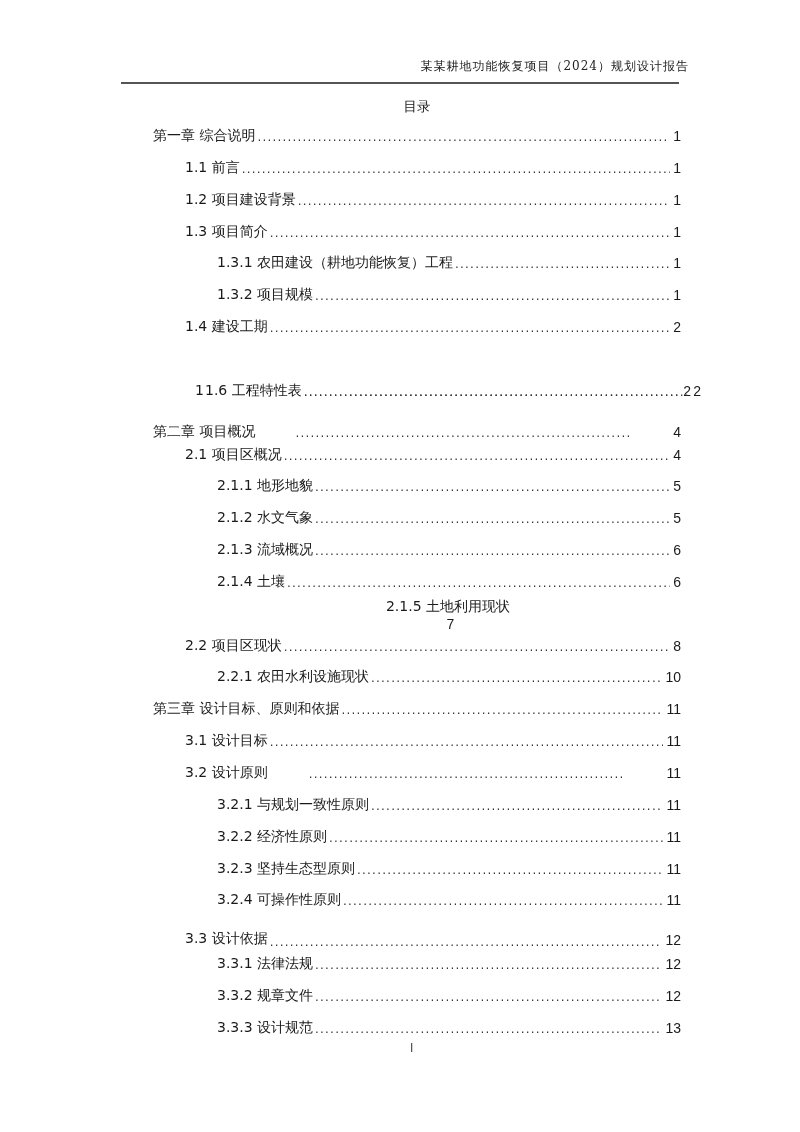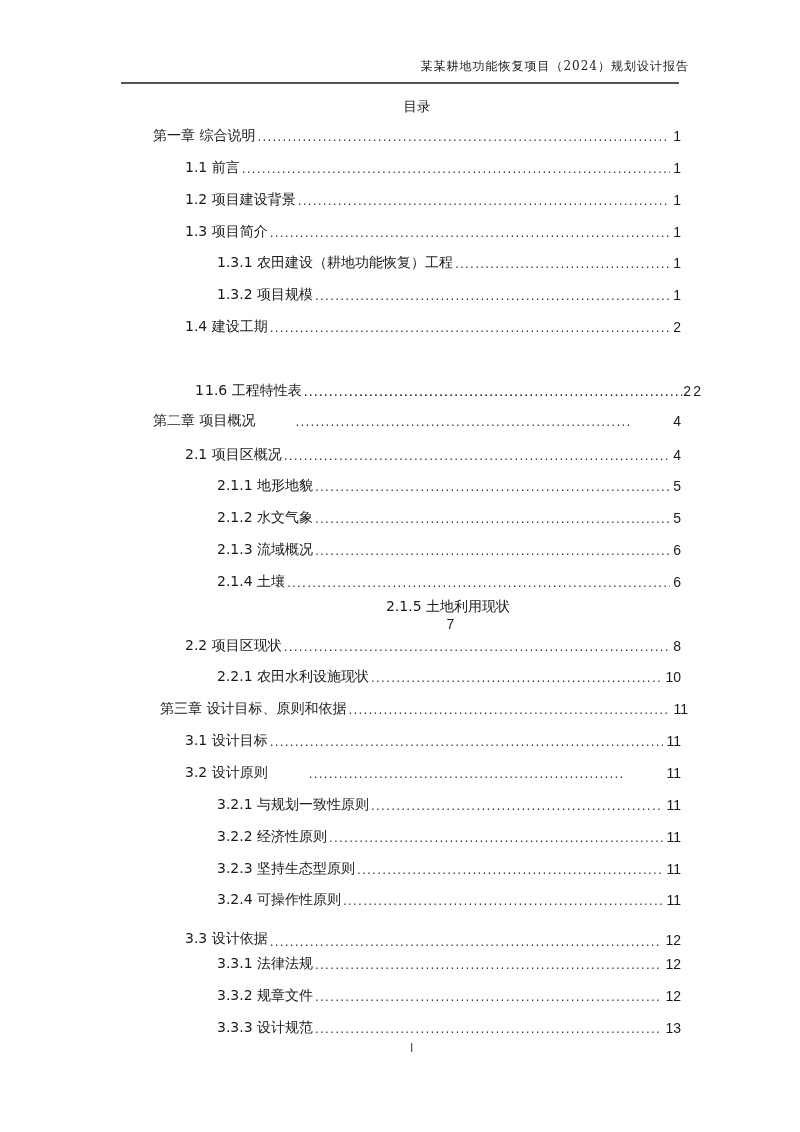--- a/index.html
+++ b/index.html
@@ -64,21 +64,21 @@
     <div class="row" style="top: 222.95px; left: 195px; width: 496px; margin-top: 32px;">
       <span class="txt">1.5 项目总投资</span>
       <span class="dots">............................................................................................................................................................................................................................................................................................................</span>
       <span class="pg num">2</span>
     </div>
     <div class="row" style="top: 254.8px; left: 185px; width: 496px; margin-left: 20px;">
       <span class="txt">1.6 工程特性表</span>
       <span class="dots">............................................................................................................................................................................................................................................................................................................</span>
       <span class="pg num">2</span>
     </div>
-    <div class="row" style="top: 285px; left: 153px; width: 528px; gap: 38px;">
+    <div class="row" style="top: 296px; left: 153px; width: 528px; gap: 38px;">
       <span class="txt">第二章  项目概况</span>
       <span class="dots">............................................................................................................................................................................................................................................................................................................</span>
       <span class="pg num">4</span>
     </div>
     <div class="row" style="top: 318.5px; left: 185px; width: 496px;">
       <span class="txt">2.1 项目区概况</span>
       <span class="dots">............................................................................................................................................................................................................................................................................................................</span>
       <span class="pg num">4</span>
     </div>
     <div class="row" style="top: 350.35px; left: 217px; width: 464px;">
@@ -109,21 +109,21 @@
     <div class="row" style="top: 509.6px; left: 185px; width: 496px;">
       <span class="txt">2.2 项目区现状</span>
       <span class="dots">............................................................................................................................................................................................................................................................................................................</span>
       <span class="pg num">8</span>
     </div>
     <div class="row" style="top: 541.45px; left: 217px; width: 464px;">
       <span class="txt">2.2.1 农田水利设施现状</span>
       <span class="dots">............................................................................................................................................................................................................................................................................................................</span>
       <span class="pg num">10</span>
     </div>
-    <div class="row" style="top: 573.3px; left: 160px; width: 528px;">
+    <div class="row" style="top: 573.3px; left: 153px; width: 528px;">
       <span class="txt">第三章  设计目标、原则和依据</span>
       <span class="dots">............................................................................................................................................................................................................................................................................................................</span>
       <span class="pg num">11</span>
     </div>
     <div class="row" style="top: 605.15px; left: 185px; width: 496px;">
       <span class="txt">3.1 设计目标</span>
       <span class="dots">............................................................................................................................................................................................................................................................................................................</span>
       <span class="pg num">11</span>
     </div>
     <div class="row" style="top: 637px; left: 185px; width: 496px; gap: 39px;">

